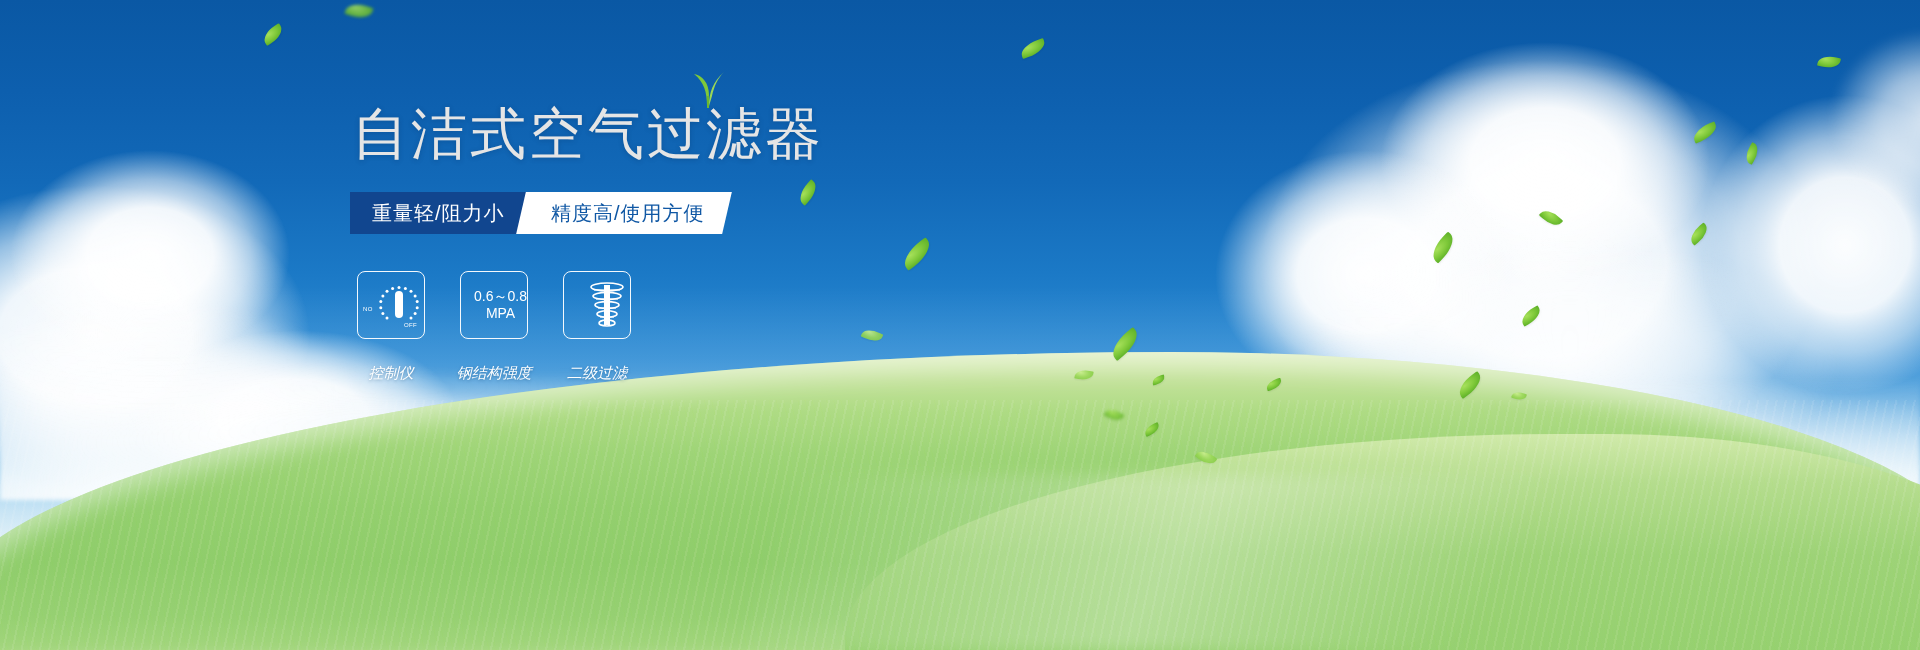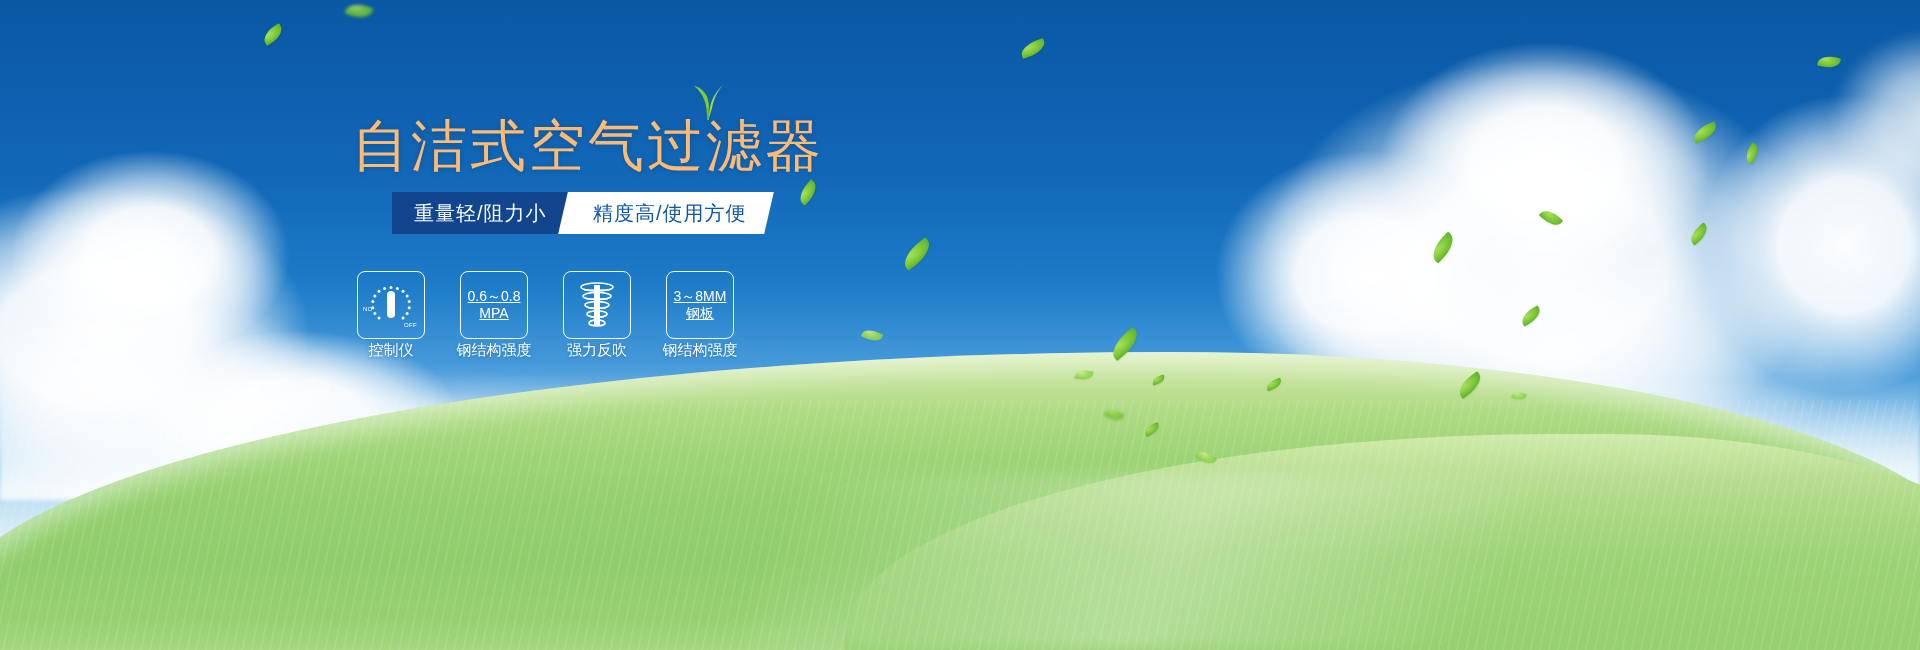--- a/index.html
+++ b/index.html
@@ -107,43 +107,42 @@
     box-shadow:0 1px 2px rgba(0,0,0,.08);
   }
   .leaf.pale{
     background:radial-gradient(ellipse at 30% 30%, #c9ee8c 0%, #9ad857 45%, #76c236 100%);
     opacity:.9;
   }
   .leaf.blur{filter:blur(1.6px);opacity:.85;}
 
   
   .headline{
-    position:absolute;left:352px;top:116px;
+    position:absolute;left:352px;top:104px;
     font-size:56px;line-height:60px;
     letter-spacing:3px;
-    color:#fdba74;
+    color:#e5e5e5;
     font-weight:300;
     white-space:nowrap;
     text-shadow:0 1px 5px rgba(6,48,92,.30);
   }
   .sprout{
     position:absolute;left:328px;top:-38px;width:56px;height:42px;
   }
 
   
   .tabs{
     position:absolute;left:350px;top:192px;
     display:flex;align-items:stretch;height:42px;
   }
   .tab{
     display:flex;align-items:center;justify-content:center;
     font-size:20px;letter-spacing:1px;
     padding:0 22px;
     white-space:nowrap;
-    margin-left:42px;
   }
   .tab-dark{
     background:#11468f;
     color:#ffffff;
     padding-right:34px;
   }
   .tab-light{
     background:#ffffff;
     color:#0f57a4;
     margin-left:-18px;
@@ -159,39 +158,39 @@
   }
   .feature{
     width:68px;
     display:flex;flex-direction:column;align-items:center;
   }
   .feature-box{
     width:68px;height:68px;
     border:1.6px solid rgba(255,255,255,.95);
     border-radius:8px;
     display:flex;flex-direction:column;
-    align-items:center;justify-content:center;
+    align-items:flex-end;justify-content:center;
     color:#ffffff;
     box-sizing:border-box;
     position:relative;
-    text-decoration:underline;
   }
   .feature-text{
     font-size:14px;line-height:17px;
     text-align:center;
     color:#ffffff;
     font-weight:300;
     white-space:pre-line;
   }
   .feature-label{
-    margin-top:2px;
+    margin-top:25px;
     font-size:15px;
     color:#ffffff;
     white-space:nowrap;
     text-shadow:0 1px 3px rgba(6,48,92,.35);
+    font-style:italic;
   }
   .feature svg{display:block;}
 
   .gauge-no, .gauge-off{
     position:absolute;
     font-size:6px;
     letter-spacing:.3px;
     color:#ffffff;
   }
   .gauge-no{left:5px;top:34px;}
@@ -329,26 +328,19 @@
           </g>
           <rect x="20" y="4" width="6" height="40" fill="#ffffff"></rect>
           <g stroke="#ffffff" stroke-width="1.2">
             <line x1="10" y1="9" x2="36" y2="9"></line>
             <line x1="12" y1="18" x2="34" y2="18"></line>
             <line x1="14" y1="27" x2="32" y2="27"></line>
             <line x1="16" y1="36" x2="30" y2="36"></line>
           </g>
         </svg>
       </div>
-      <div class="feature-label">强力反吹</div>
-    </div>
-
-    <div class="feature">
-      <div class="feature-box">
-        <div class="feature-text">3～8MM
-钢板</div>
-      </div>
-      <div class="feature-label">钢结构强度</div>
-    </div>
+      <div class="feature-label">二级过滤</div>
+    </div>
+
 
 
   </div>
 </div>
 
 </body></html>

